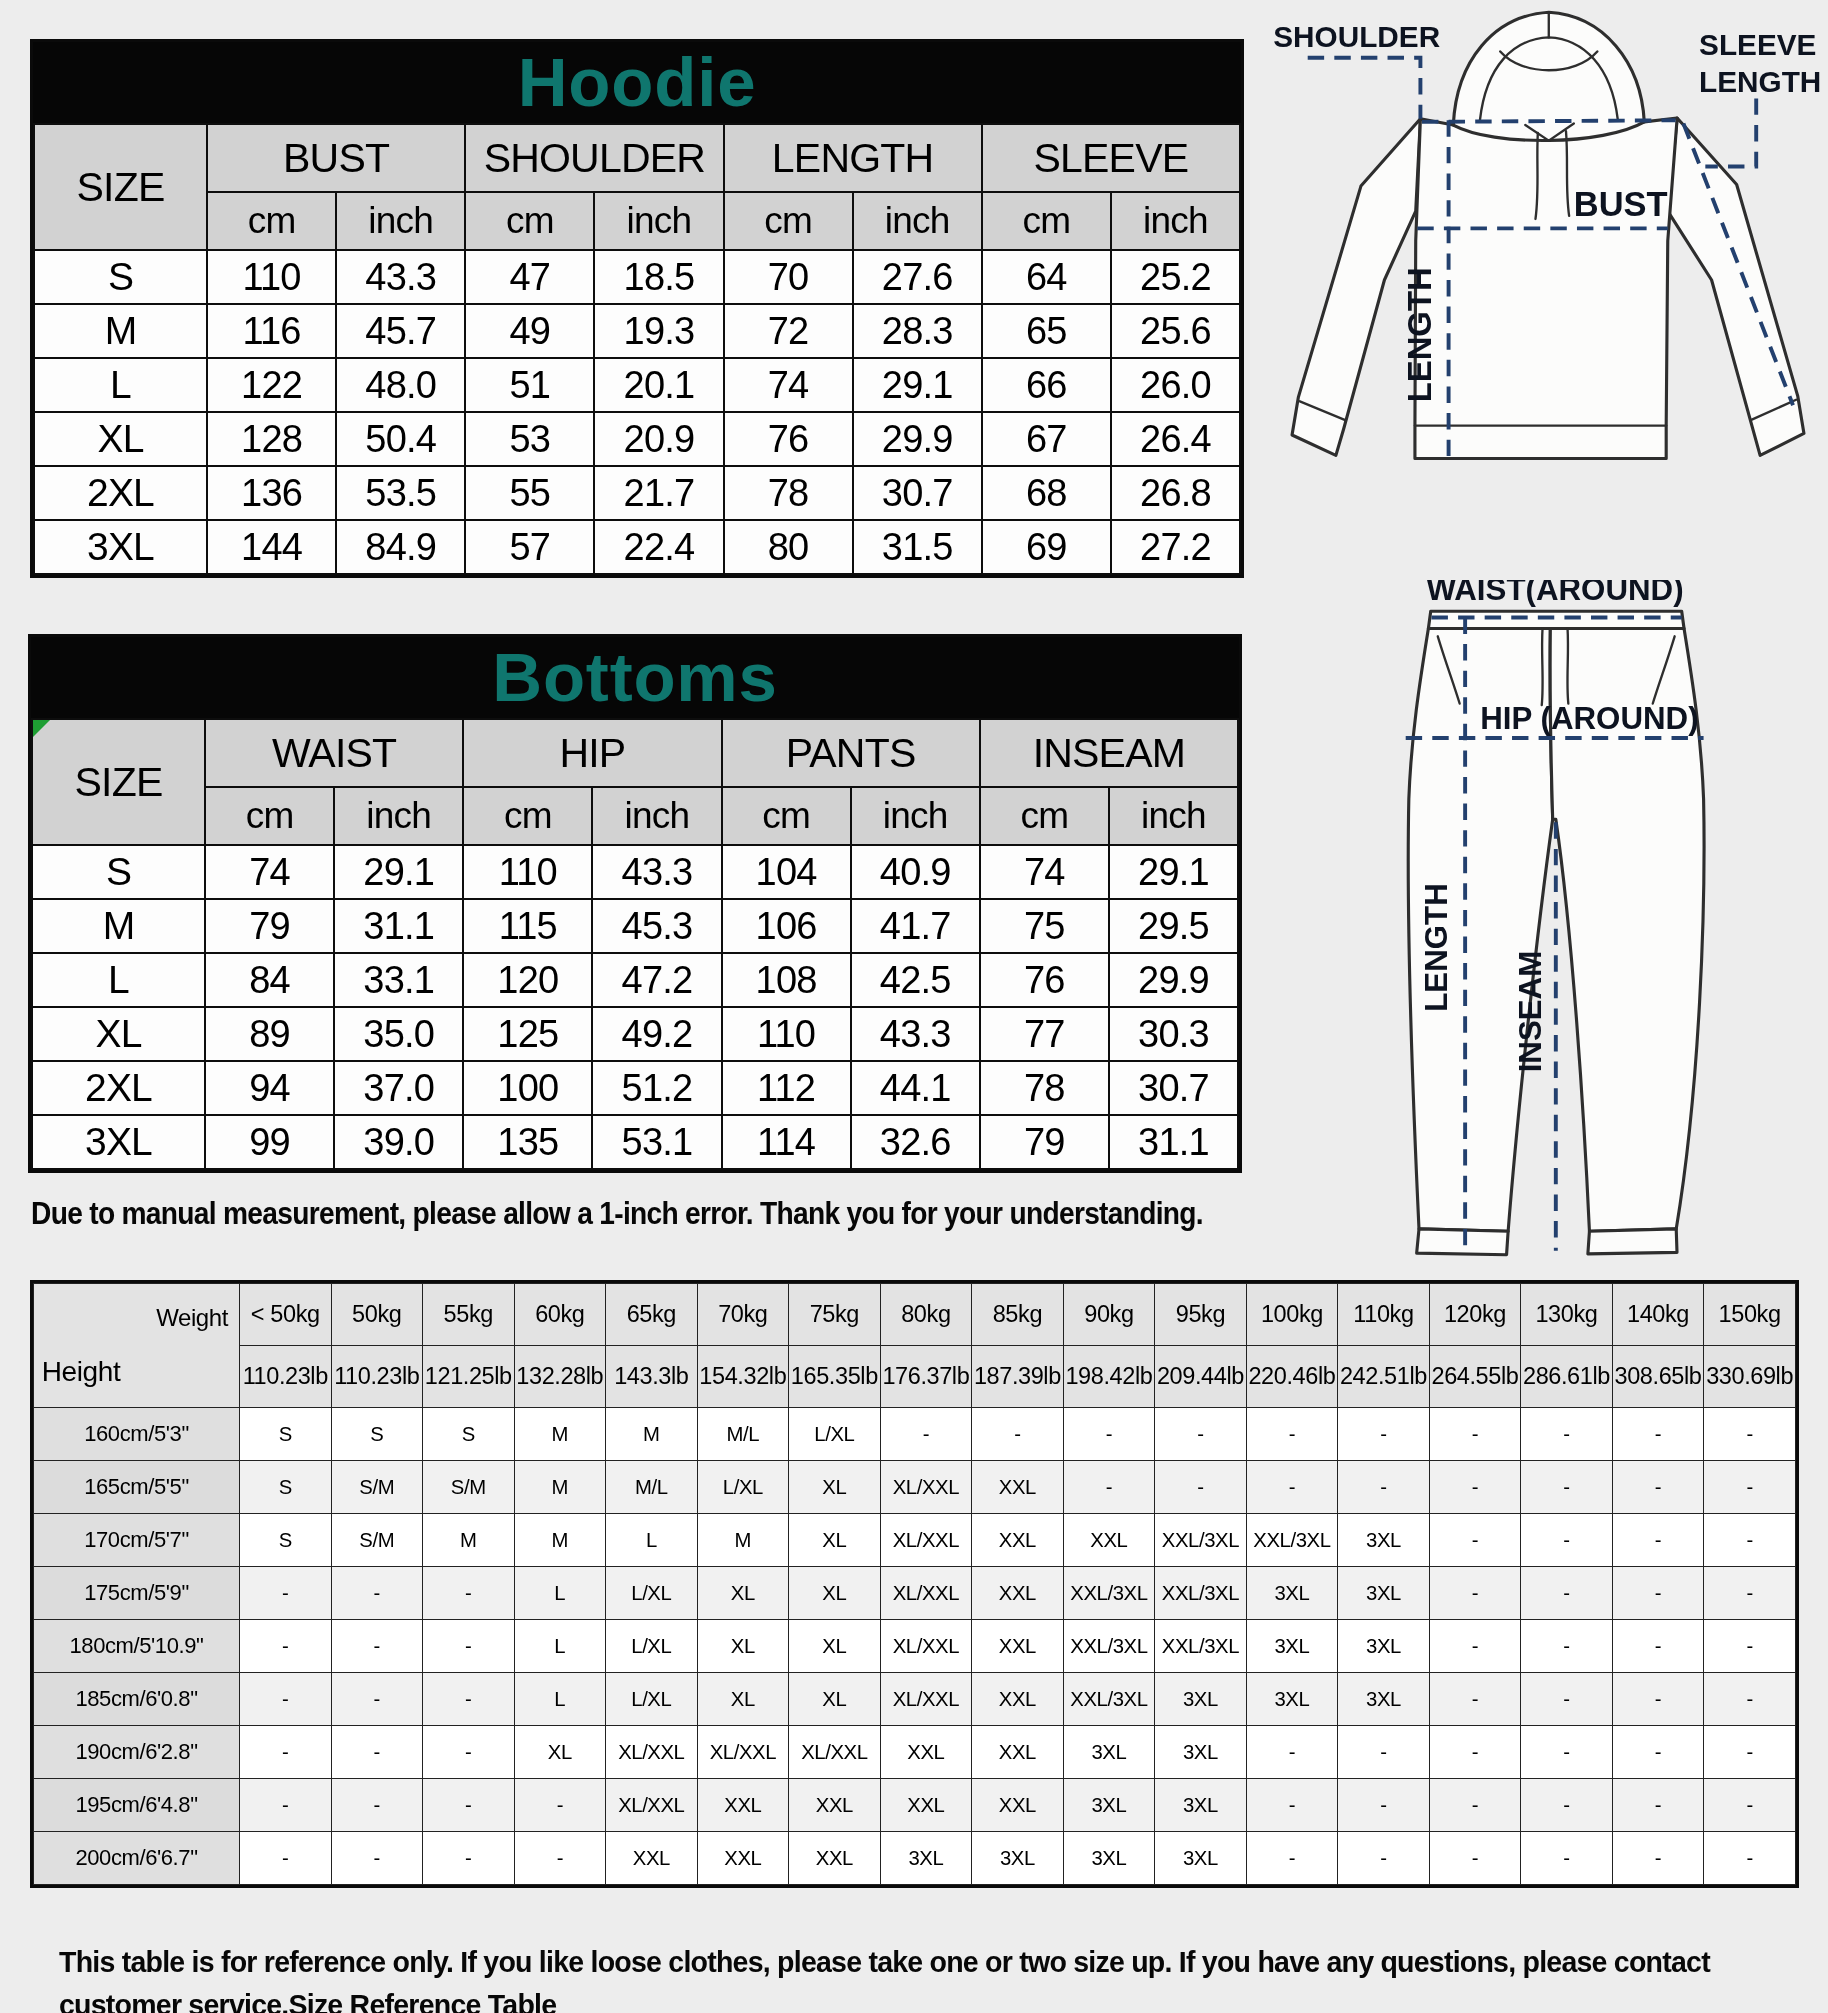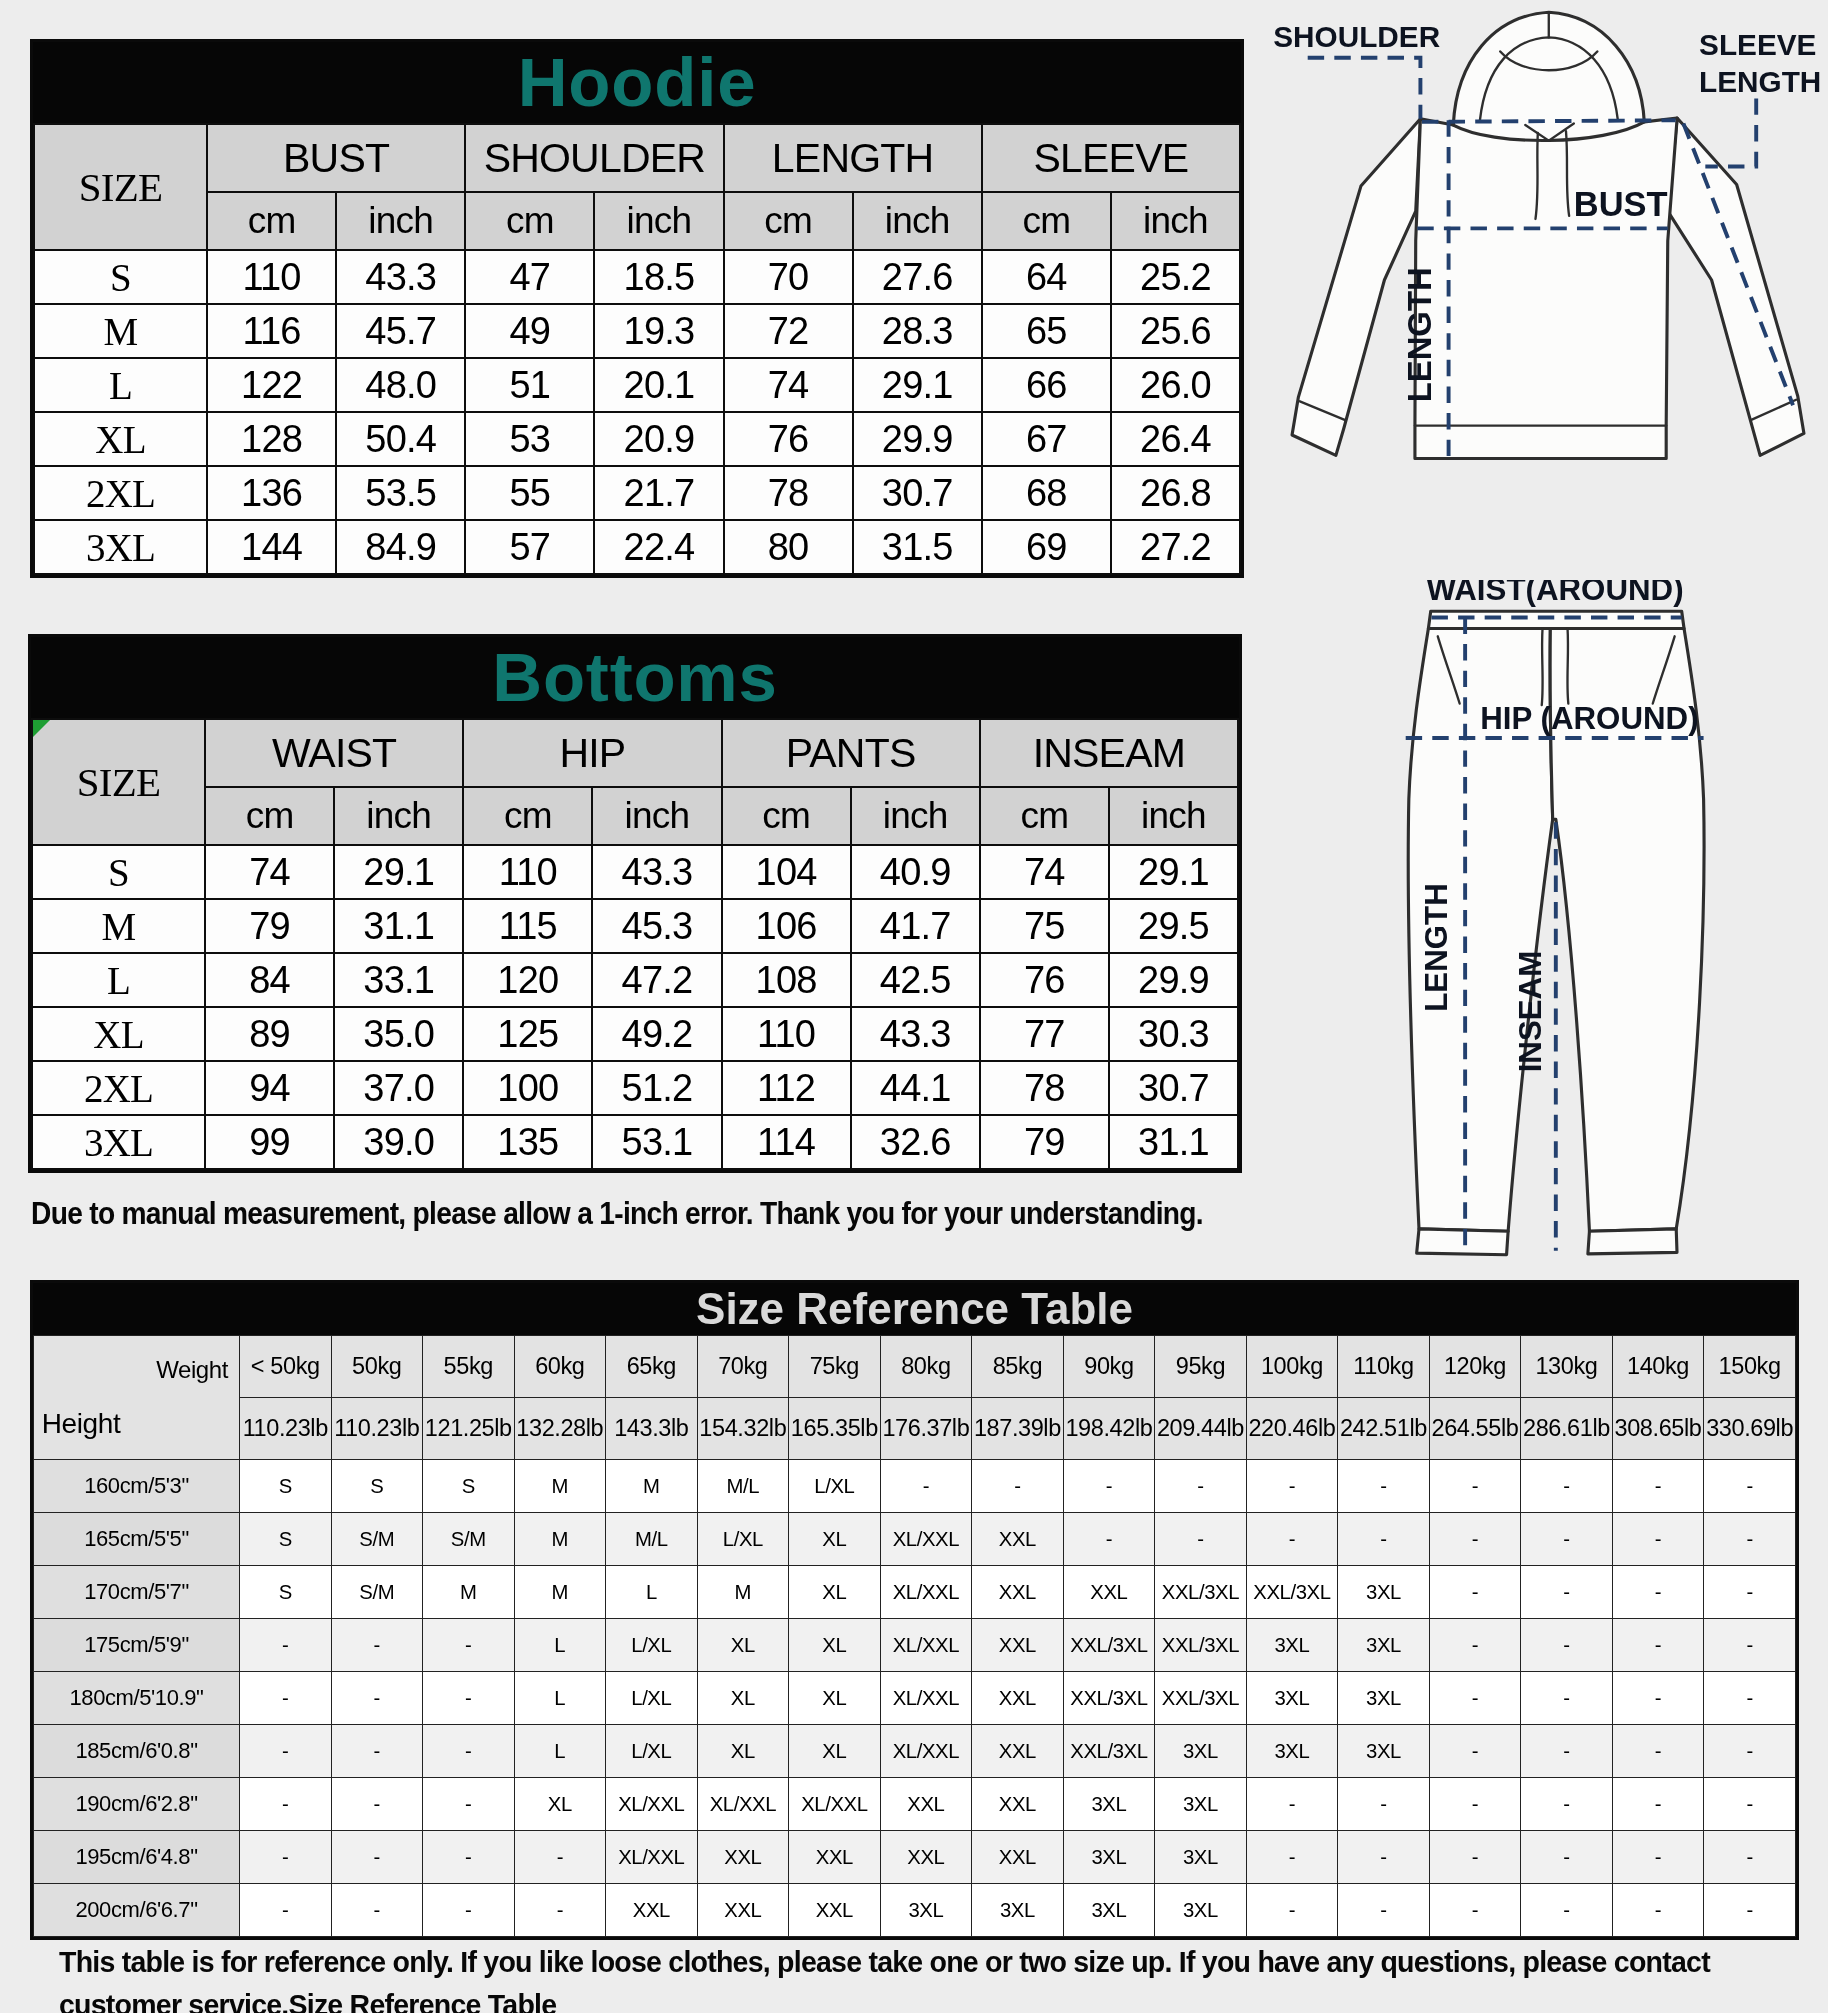--- a/index.html
+++ b/index.html
@@ -14,21 +14,21 @@
   .panel-title{
     background:#060606;color:#0f766e;text-align:center;
     height:81px;line-height:81px;font-size:69px;font-weight:bold;letter-spacing:0.8px;
   }
   table.size-table{width:100%;border-collapse:collapse;table-layout:fixed;letter-spacing:-0.8px;}
   table.size-table th,table.size-table td{border:2.3px solid #0d0d0d;text-align:center;vertical-align:middle;padding:0;}
   table.size-table thead th{background:#d2d2d2;font-weight:400;}
   table.size-table .group-row th{height:66px;font-size:41px;}
   table.size-table .unit-row th{height:56px;font-size:37px;}
   table.size-table tbody td{height:52px;font-size:38px;background:#fdfdfd;}
-  table.size-table .size-col{width:171px;font-size:39px;font-family:Liberation Serif, serif;}
+  table.size-table .size-col{width:171px;font-size:39px;}
   th.rel{position:relative;}
   .flag{position:absolute;top:0;left:0;width:0;height:0;border-top:17px solid #1e9e33;border-right:17px solid transparent;}
   
   .note{position:absolute;font-weight:bold;color:#070707;letter-spacing:-0.8px;}
   .measurement-note{left:31px;top:1195px;font-size:32px;white-space:nowrap;transform:scaleX(.88);transform-origin:left top;}
   .footer-note{left:59px;top:1941px;width:1830px;font-size:30px;line-height:1.42;transform:scaleX(.95);transform-origin:left top;}
   
   .diagram{position:absolute;margin:0;padding:0;}
   .hoodie-diagram{left:1267px;top:6.3px;width:562px;height:548px;}
   .pants-diagram{left:1267px;top:580px;width:562px;height:688px;}
@@ -328,21 +328,20 @@
         <text class="dlabel" x="412" y="190" font-size="40" text-anchor="middle">HIP (AROUND)</text>
         <text class="dlabel" x="230" y="470" font-size="40" text-anchor="middle" transform="rotate(-90 230 470)">LENGTH</text>
         <text class="dlabel" x="350" y="552" font-size="40" text-anchor="middle" transform="rotate(-90 350 552)">INSEAM</text>
       </g>
     </svg>
   </figure>
 
   <div class="note measurement-note">Due to manual measurement, please allow a 1-inch error. Thank you for your understanding.</div>
 
   <section class="panel ref-panel">
-    <div class="panel-title ref-title">Size Reference Table</div>
     <table class="ref-table">
       <thead>
         <tr>
           <th class="corner" rowspan="2">
             <span class="corner-weight">Weight</span>
             <span class="corner-height">Height</span>
           </th>
 
             <th>&lt; 50kg</th>
 

